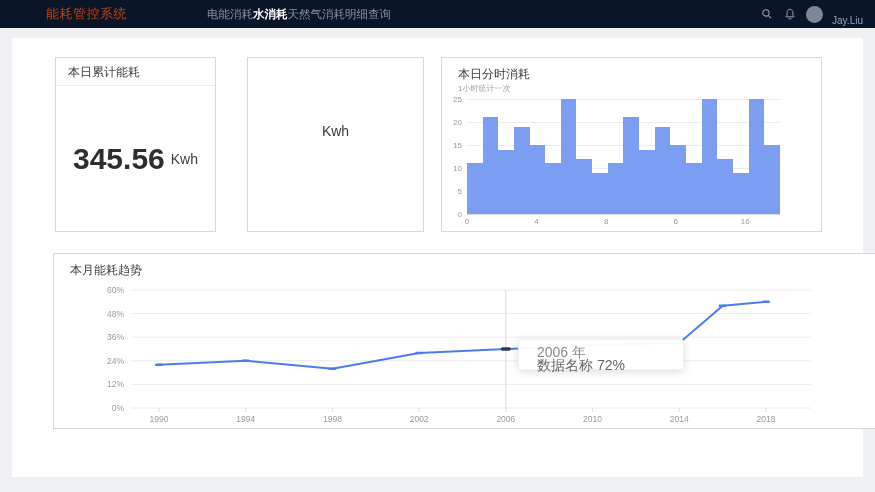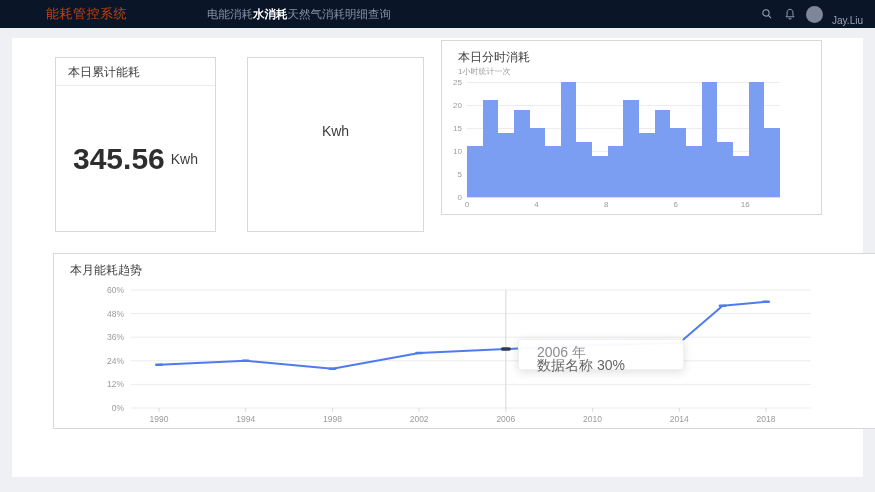--- a/index.html
+++ b/index.html
@@ -28,21 +28,21 @@
   .card { position:absolute; background:#FFFFFF; border:1px solid #D8D8D8; }
   .card-header { height:28px; line-height:28px; padding-left:12px;
     font-size:12px; color:#404040; border-bottom:1px solid #ECECEC; }
   .card-body { height:145px; display:flex; align-items:center; justify-content:center;text-align:center; }
   .big-value { font-size:30px; font-weight:bold; color:#2E2E2E; }
   .unit { font-size:14px; font-weight:normal; color:#3D3D3D; }
   .unit.gap { margin-left:6px; }
 
   #card-today { left:55px; top:57px; width:161px; height:175px; }
   #card-month { left:247px; top:57px; width:177px; height:175px; }
-  #card-hourly { left:441px; top:40px; width:381px; height:175px; }
+  #card-hourly { left:441px; top:57px; width:381px; height:175px; }
   #card-trend { left:53px; top:253px; width:841px; height:176px; }
 
   .chart-title { position:absolute; left:16px; top:8px; font-size:12px; color:#404040; }
   .chart-subtitle { position:absolute; left:16px; top:25px; font-size:8px; color:#9B9B9B; }
 
   
   #bar-grid, #bar-plot { position:absolute; left:25px; top:41px; width:313px; height:115px; }
   #bar-plot { display:flex; align-items:flex-end; }
   .gridline { position:absolute; left:0; width:100%; height:1px; background:#ECECEC; }
   .gridline.zero { background:#DDDDDD; }
@@ -189,15 +189,15 @@
       <rect x="361.1428571428571" y="97.68333333333334" width="8" height="2.5" rx="1.25" fill="#4E7CEF"></rect>
       <rect x="534.5714285714286" y="89.81666666666666" width="8" height="2.5" rx="1.25" fill="#4E7CEF"></rect>
       <rect x="621.2857142857142" y="87.85" width="8" height="2.5" rx="1.25" fill="#4E7CEF"></rect>
       <rect x="664.6428571428571" y="50.483333333333334" width="8" height="2.5" rx="1.25" fill="#4E7CEF"></rect>
       <rect x="708" y="46.55" width="8" height="2.5" rx="1.25" fill="#4E7CEF"></rect>
       <rect x="446.85714285714283" y="93.25" width="10" height="3.5" rx="1.75" fill="#2F3B52"></rect>
     </svg>
   <div class="tooltip">
     <div class="tt-title">2006 年</div>
     <div class="tt-label">数据名称</div>
-    <div class="tt-value">30%</div>
+    <div class="tt-value">72%</div>
   </div>
 </div>
 
 </body></html>

